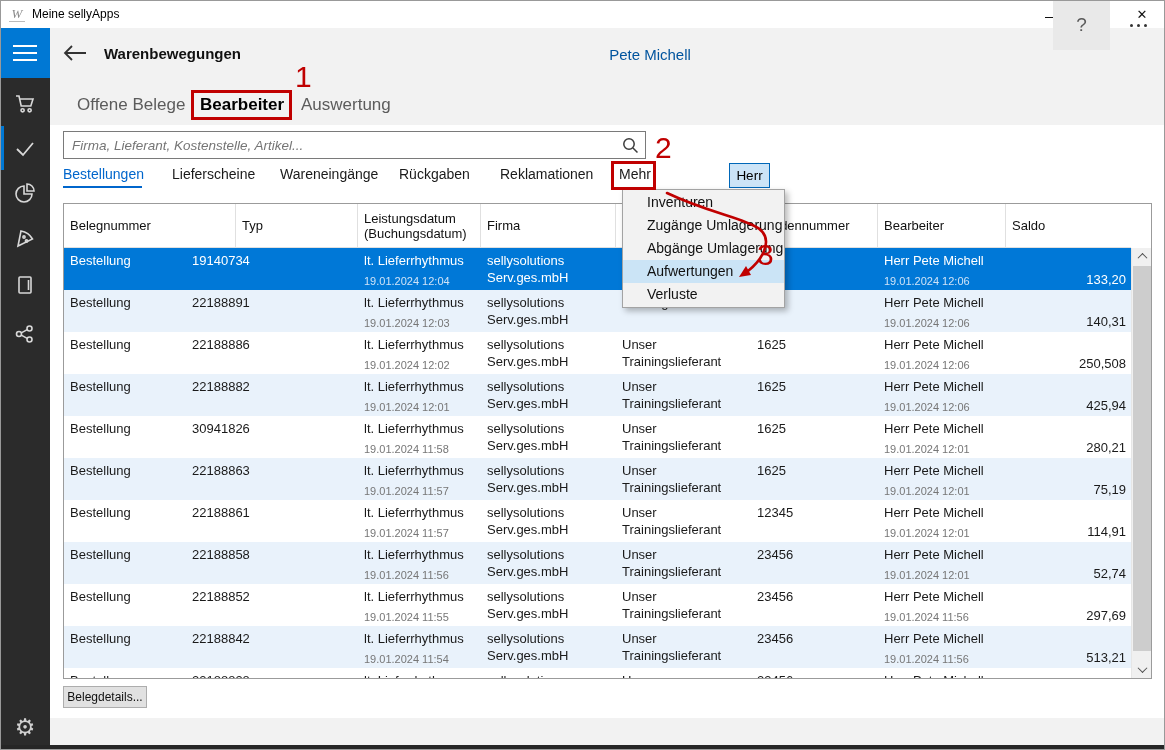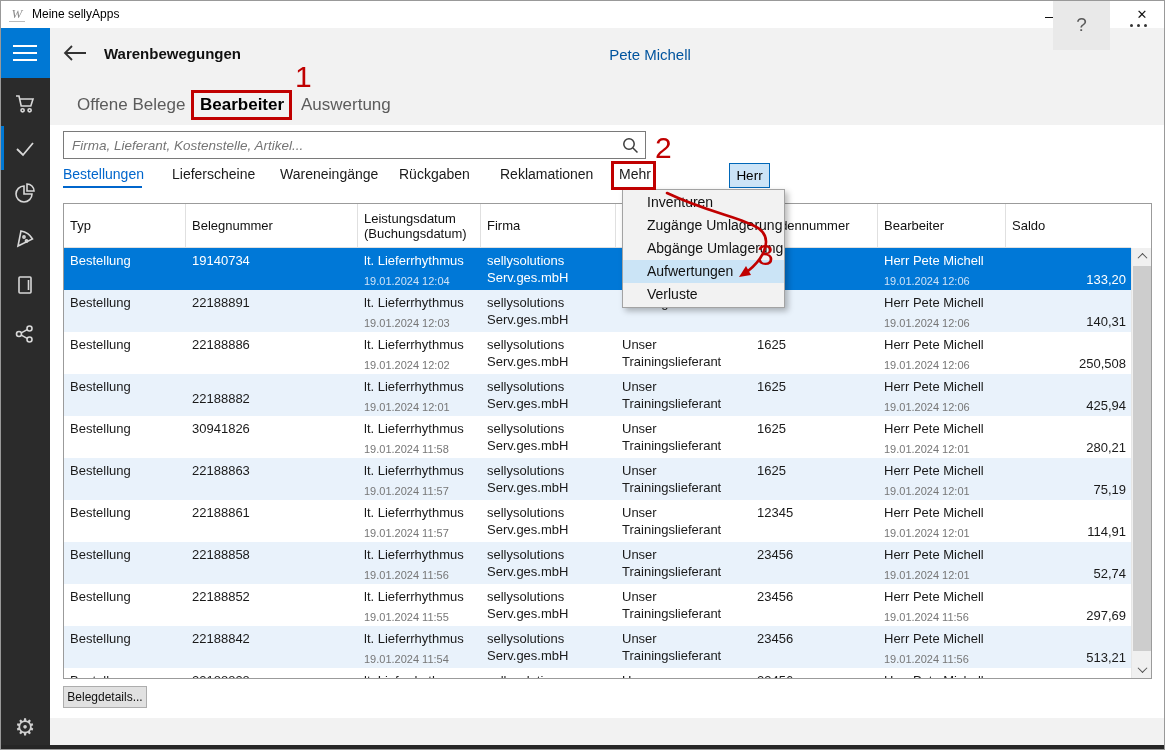--- a/index.html
+++ b/index.html
@@ -210,25 +210,25 @@
 <div class="abs" id="doclink-underline"></div>
 <div class="abs doclink" id="doclink-1">Lieferscheine</div>
 <div class="abs doclink" id="doclink-2">Wareneingänge</div>
 <div class="abs doclink" id="doclink-3">Rückgaben</div>
 <div class="abs doclink" id="doclink-4">Reklamationen</div>
 <div class="abs doclink" id="doclink-5">Mehr</div>
 <div class="abs" id="tools-btn">Herr</div>
 
 <div class="abs" id="table">
   <div class="abs" id="thead">
+    <div class="hcell c1">
+        <span>Belegnummer</span>
+      </div>
     <div class="hcell c0">
         <span>Typ</span>
-      </div>
-    <div class="hcell c1">
-        <span>Belegnummer</span>
       </div>
     <div class="hcell c2">
         <span>Leistungsdatum</span>
         <span>(Buchungsdatum)</span>
       </div>
     <div class="hcell c3">
         <span>Firma</span>
       </div>
     <div class="hcell c4">
         <span></span>
@@ -326,21 +326,21 @@
           <span style="display: block;">Herr Pete Michell</span>
           <span class="sub">19.01.2024 12:06</span>
         </div>
         <div class="cell c7 saldo">250,508</div>
       </div>
       <div class="row">
         <div class="cell c0">
           <span style="display: block;">Bestellung</span>
         </div>
         <div class="cell c1">
-          <span style="display: block; margin-top: 12px;">22188882</span>
+          <span style="display: block;">22188882</span>
         </div>
         <div class="cell c2">
           <span style="display: block;">lt. Lieferrhythmus</span>
           <span class="sub">19.01.2024 12:01</span>
         </div>
         <div class="cell c3">
           <span style="display: block;">sellysolutions</span>
           <span style="display: block;">Serv.ges.mbH</span>
         </div>
         <div class="cell c4">

